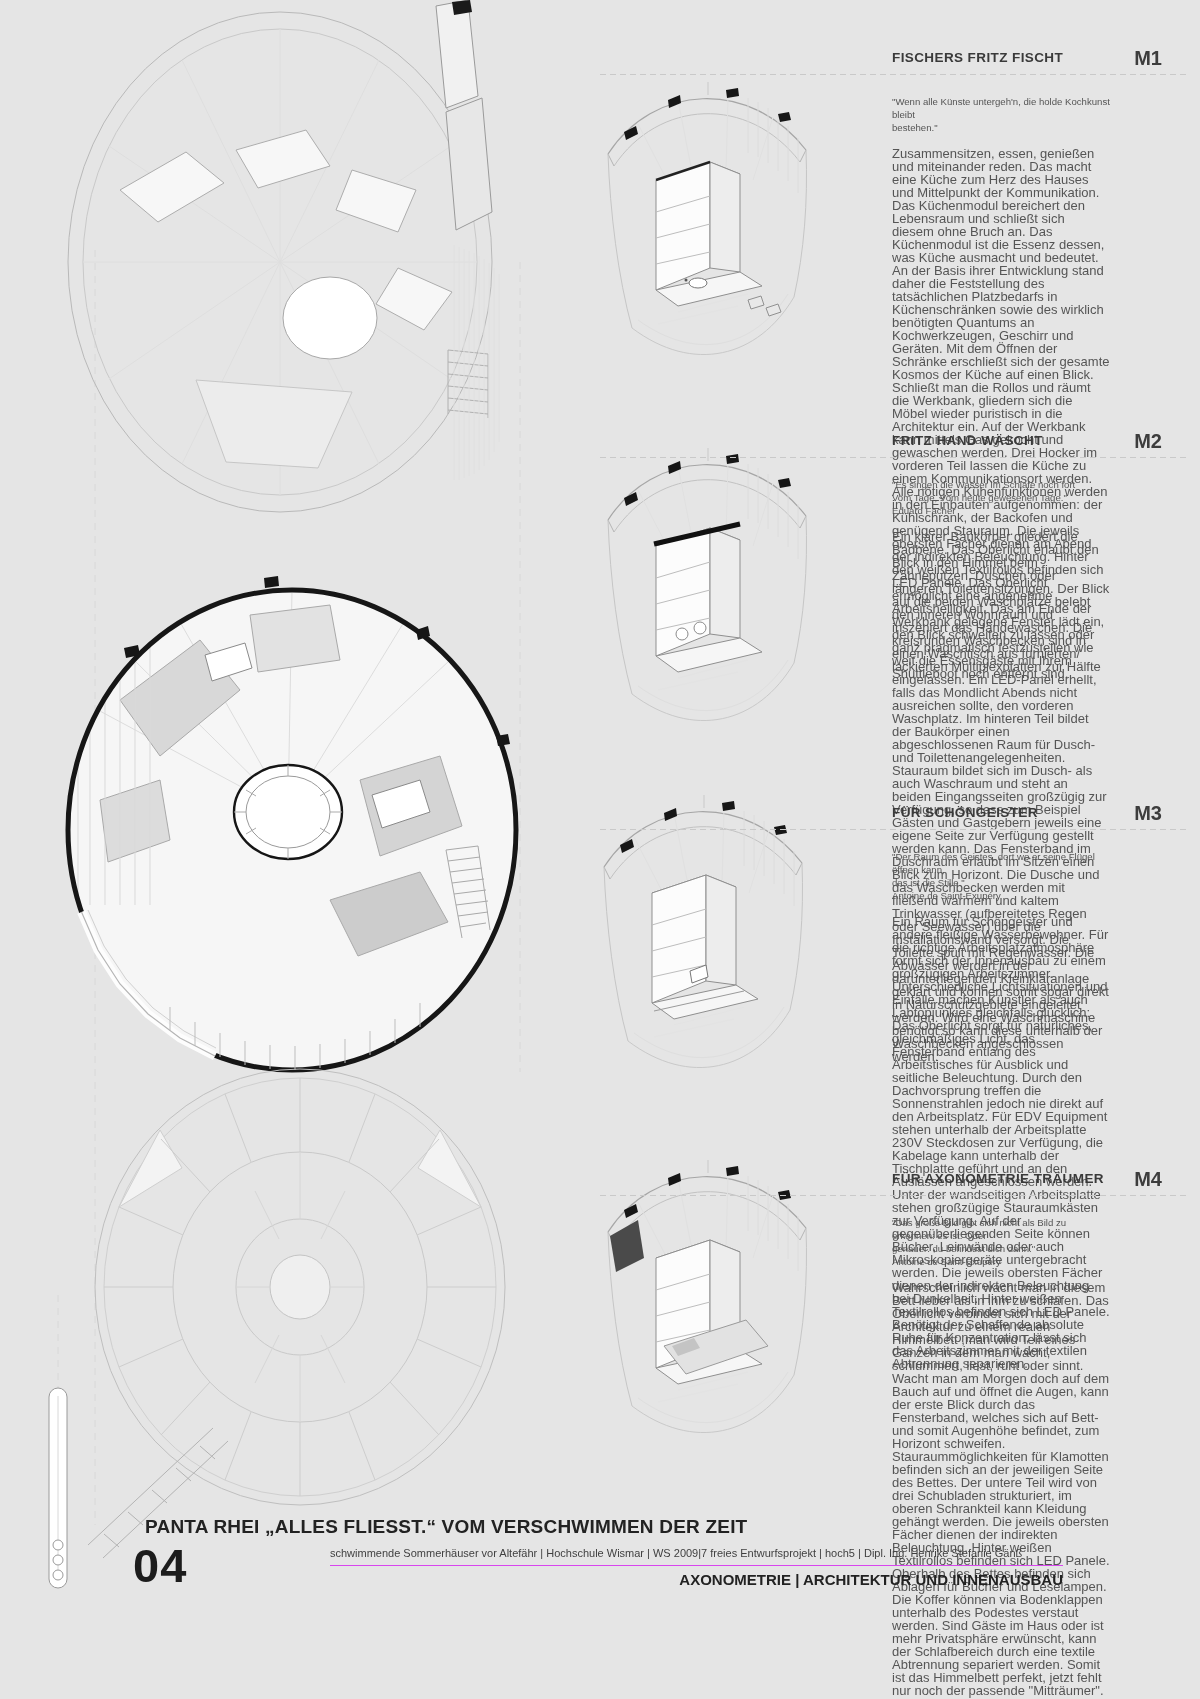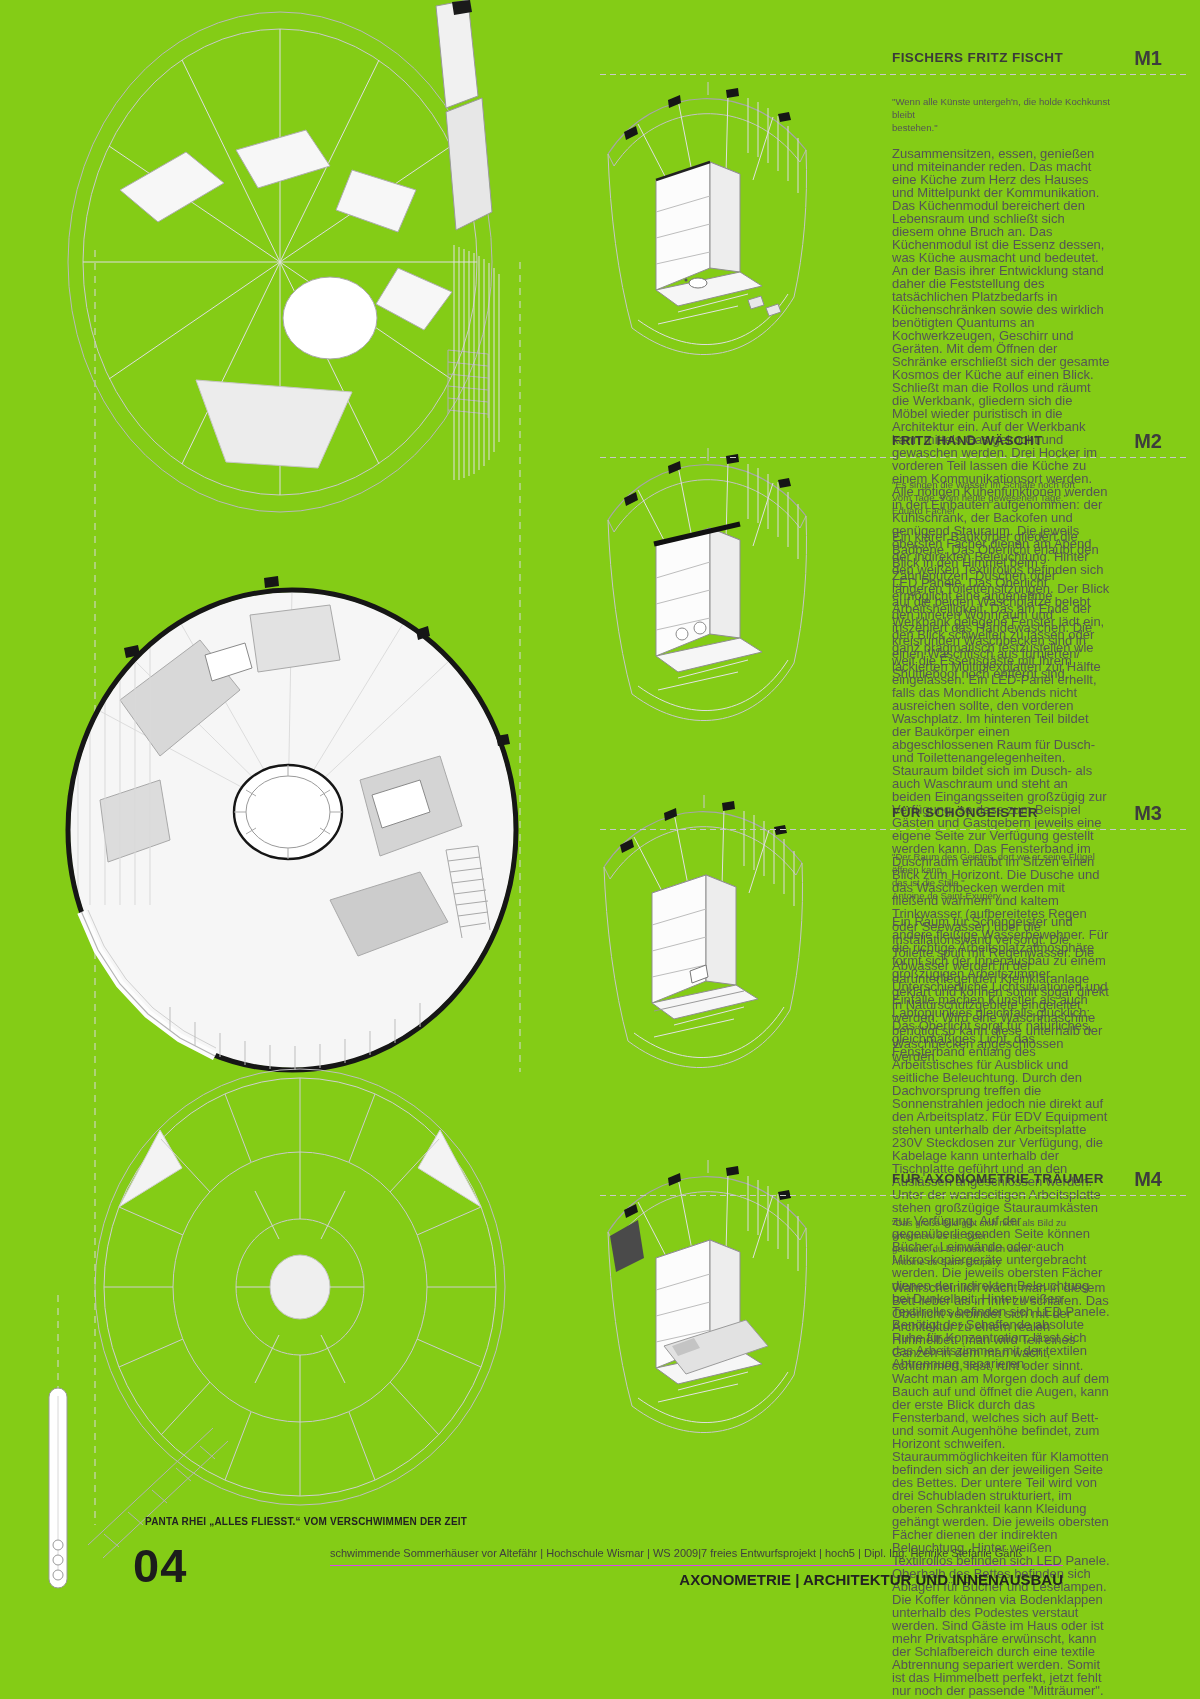--- a/index.html
+++ b/index.html
@@ -1,32 +1,32 @@
 <!DOCTYPE html>
 <html><head>
 <meta charset="utf-8">
 <style>
   html,body{margin:0;padding:0;background:#ffffff;}
-  .board{position:relative;width:1200px;height:1699px;background:#84cc16;overflow:hidden;
+  .board{position:relative;width:1200px;height:1699px;background:#e5e5e5;overflow:hidden;
          font-family:"Liberation Sans",sans-serif;color:#3c3c3c;}
   svg{display:block;}
   .left-draw{position:absolute;left:0;top:0;}
   .m-draw{position:absolute;}
   .module{position:absolute;left:596px;width:592px;}
   .m-head{display:flex;justify-content:space-between;align-items:flex-start;
           margin-left:296px;padding-right:26px;}
   .m-head h2{margin:0;font-size:13.5px;font-weight:bold;letter-spacing:.4px;color:#3a3a3a;}
   .m-id{font-size:20px;font-weight:bold;color:#3d3d3d;line-height:1;margin-top:-2px;text-align:center;}
   .m-rule{margin-top:6px;margin-left:4px;width:586px;height:1px;
           background:repeating-linear-gradient(90deg,#c9c9c9 0 6px,transparent 6px 10px);}
   .m-text{margin-left:296px;width:218px;}
   .m-quote{margin:20px 0 0 0;font-size:9.6px;line-height:13px;color:#555;white-space:pre-line;}
   .m-attr{margin:0;font-size:9.6px;line-height:13px;color:#555;}
   .m-body{margin:13px 0 0 0;font-size:13px;line-height:13px;color:#555;}
-  .f-title{position:absolute;left:145px;top:1516px;font-size:10px;font-weight:bold;
+  .f-title{position:absolute;left:145px;top:1516px;font-size:19px;font-weight:bold;
            letter-spacing:.2px;color:#222;}
   .f-number{position:absolute;left:133px;top:1542px;font-size:47px;font-weight:bold;
             line-height:1;letter-spacing:1px;color:#1c1c1c;}
   .f-credits{position:absolute;left:330px;top:1547px;width:740px;font-size:11px;color:#3f3f3f;}
   .f-caption{position:absolute;left:330px;top:1565px;width:733px;text-align:right;
              font-weight:bold;font-size:15px;color:#222;border-top:1px solid #d946ef;padding-top:5px;}
 </style>
 </head>
 <body>
 

